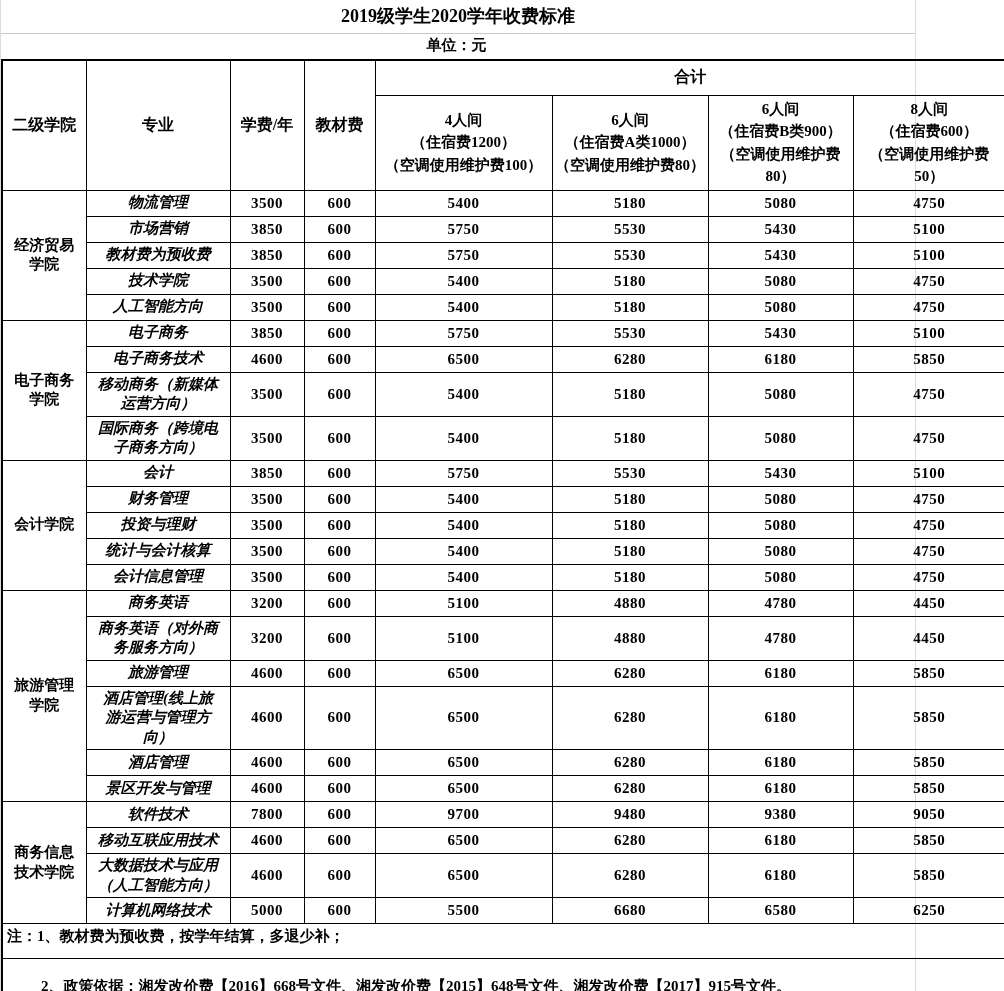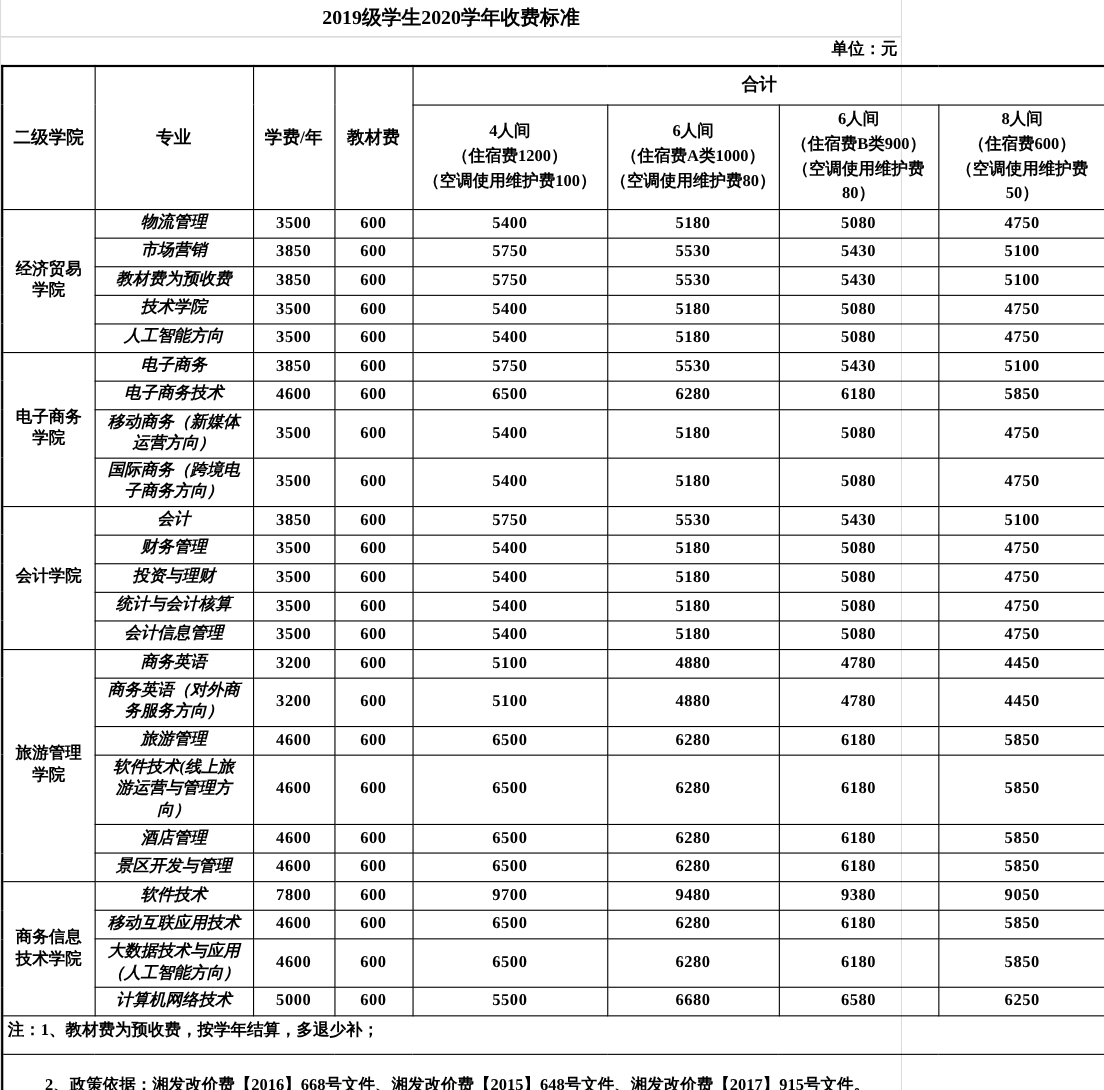--- a/index.html
+++ b/index.html
@@ -4,33 +4,33 @@
 <style>
   * { margin:0; padding:0; box-sizing:border-box; }
   html,body { background:#fff; }
   body {
     width:1004px; height:991px;
     font-family:"Liberation Serif","DejaVu Serif",serif;
     font-weight:bold; color:#000;
     overflow:hidden;
   }
   .sheet {
-    width:820px; height:991px;
+    width:916px; height:991px;
     border-left:1px solid #dcdcdc;
     border-right:1px solid #dcdcdc;
     background:#fff;
   }
   .title-row {
     height:34px; line-height:33px;
     text-align:center; font-size:18px;
     border-bottom:1px solid #c9c9c9;
   }
   .unit-row {
     height:25px; line-height:23px;
-    text-align:right; font-size:15px;
+    text-align:center; font-size:15px;
     padding-right:3px;
   }
   table.fee {
     width:100%; table-layout:fixed;
     border-collapse:collapse;
     border:2px solid #000;
   }
   table.fee th, table.fee td {
     border:1px solid #000;
     text-align:center; vertical-align:middle;
@@ -262,21 +262,21 @@
         <tr>
           <td class="major-cell">旅游管理</td>
           <td class="num-cell">4600</td>
           <td class="num-cell">600</td>
           <td class="num-cell">6500</td>
           <td class="num-cell">6280</td>
           <td class="num-cell">6180</td>
           <td class="num-cell">5850</td>
         </tr>
         <tr>
-          <td class="major-cell">软件技术(线上旅
+          <td class="major-cell">酒店管理(线上旅
 游运营与管理方
 向）</td>
           <td class="num-cell">4600</td>
           <td class="num-cell">600</td>
           <td class="num-cell">6500</td>
           <td class="num-cell">6280</td>
           <td class="num-cell">6180</td>
           <td class="num-cell">5850</td>
         </tr>
         <tr>

